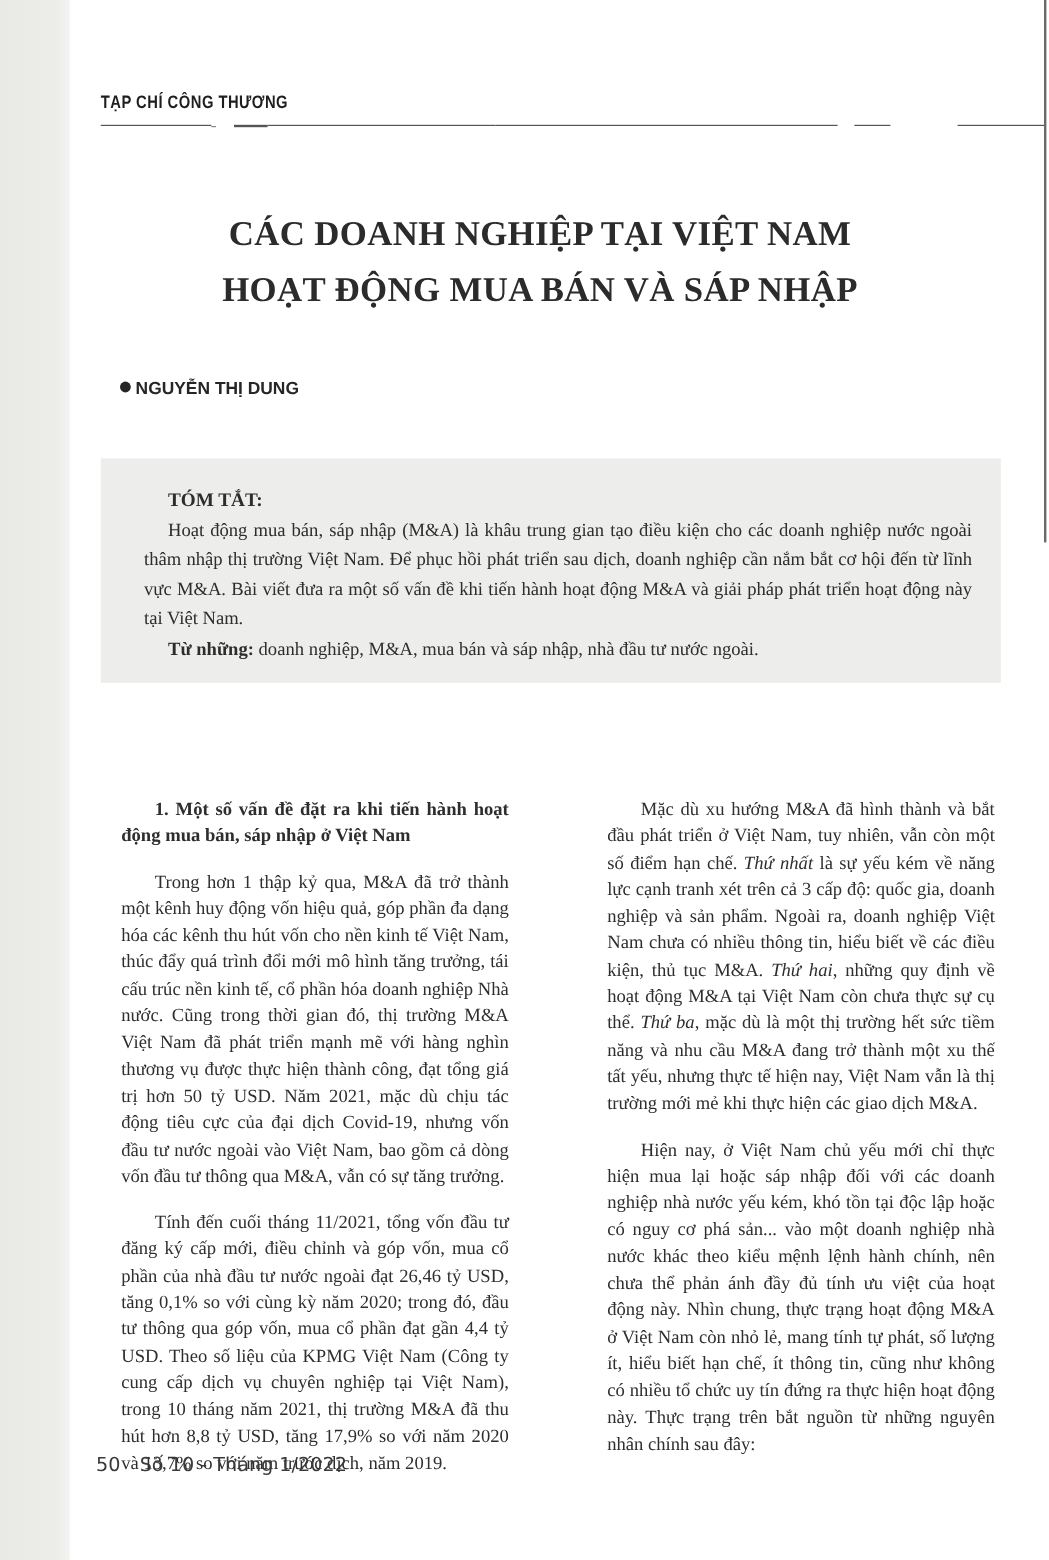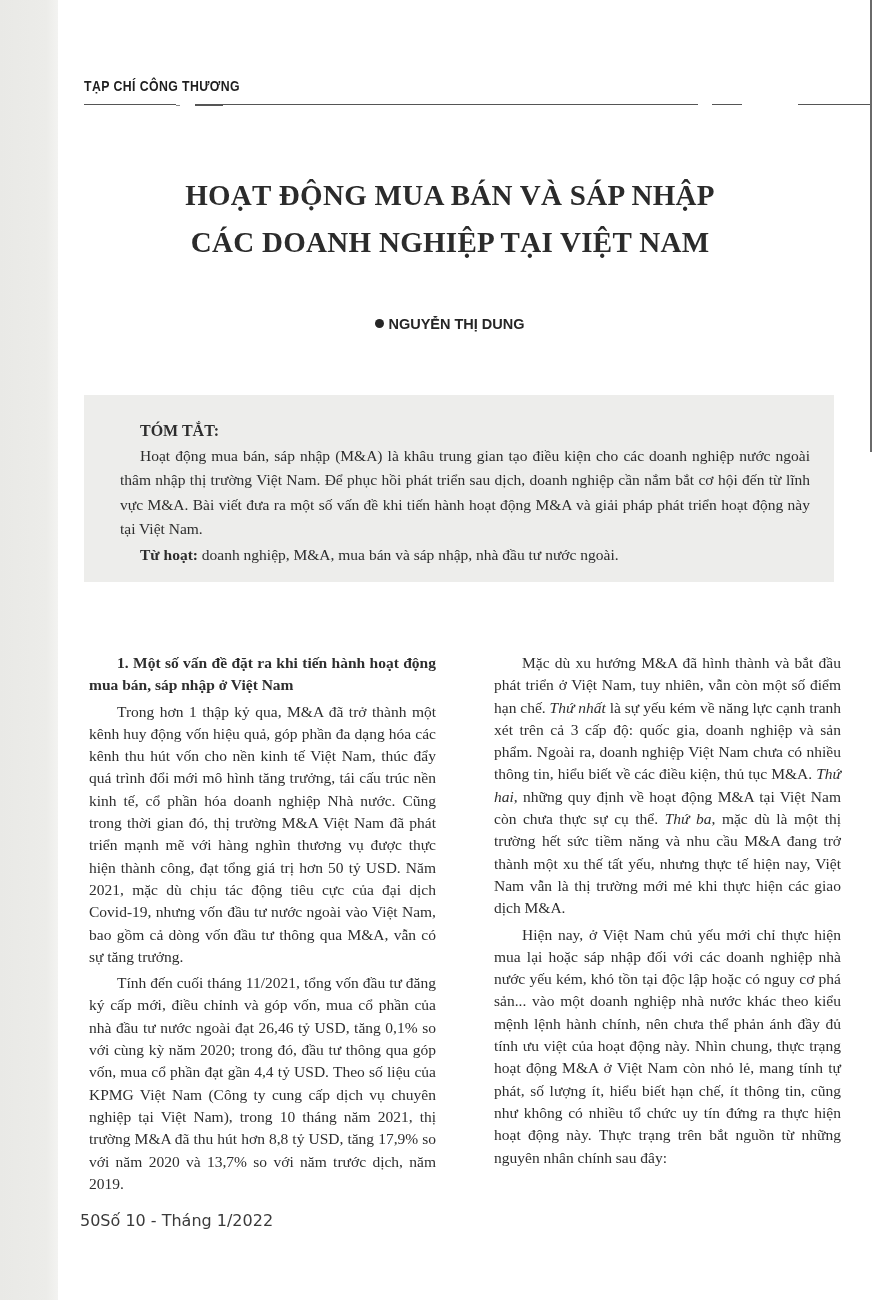--- a/index.html
+++ b/index.html
@@ -19,78 +19,78 @@
     font-family:"Liberation Sans", sans-serif; font-weight:bold; font-size:15px;
     letter-spacing:0.5px; color:#1e1e1e; transform:scaleX(0.82); transform-origin:left;
   }
   .rule { position:absolute; height:1px; background:#555; top:104px; }
   .title {
     position:absolute; left:100px; width:700px; top:172px; text-align:center;
     font-family:"Liberation Serif", serif; font-weight:bold; font-size:29px;
     line-height:47px; color:#2b2b2b; letter-spacing:0.3px;
   }
   .author {
-    position:absolute; left:100px; width:700px; top:316px; text-align:center;
+    position:absolute; left:100px; width:700px; top:316px; text-align:left;
     font-family:"Liberation Sans", sans-serif; font-weight:bold; font-size:14.5px; color:#262626;
   }
   .author .dot { display:inline-block; width:9px; height:9px; border-radius:50%; background:#262626; margin-right:4px; vertical-align:1px; }
   .abstract {
-    position:absolute; left:84px; top:395px; width:750px; height:187px;
+    position:absolute; left:84px; top:382px; width:750px; height:187px;
     background:#ededeb; box-sizing:border-box; padding:24px 24px 0 56px;
     font-size:15.5px; line-height:24.5px; color:#2d2d2d;
   }
   .abstract .head { font-weight:bold; font-size:16px; margin-left:0; }
   .abstract p { margin:0; text-indent:0; }
   .abstract .body-text { margin-left:-20px; text-indent:20px; text-align:justify; }
   .abstract .kw { margin-top:1px; }
   .abstract .kw b { font-weight:bold; }
   .col {
     position:absolute; top:648px; width:355px;
     font-size:15.5px; line-height:22.3px; color:#2e2e2e; text-align:justify;
   }
-  .col p { margin:4px; text-indent:28px; }
+  .col p { margin:16px; text-indent:28px; }
   .col-left { left:85px; }
   .col-right { left:490px; }
   .section-head { font-weight:bold; }
   .col i { font-style:italic; }
   .footer {
     position:absolute; left:80px; top:1211px;
     font-family:"DejaVu Sans", sans-serif; font-size:16px; color:#3a3a3a;
   }
-  .footer .page { }
+  .footer .page { margin-right:16px; }
   .footer .issue { font-weight:normal; }
 </style>
 </head>
 <body>
 
 <div class="left-strip"></div>
 <div class="right-edge"></div>
 
 <div class="journal-header">TẠP CHÍ CÔNG THƯƠNG</div>
 <div class="rule" style="left:84px; width:92px;"></div>
 <div class="rule" style="left:176px; width:4px; top:105px; background:#888;"></div>
 <div class="rule" style="left:195px; width:28px; height:2px; top:104px;"></div>
 <div class="rule" style="left:223px; width:190px;"></div>
 <div class="rule" style="left:413px; width:285px;"></div>
 <div class="rule" style="left:712px; width:30px;"></div>
 <div class="rule" style="left:798px; width:72px;"></div>
 
 <div class="title">
+  <div>CÁC DOANH NGHIỆP TẠI VIỆT NAM</div>
   <div>HOẠT ĐỘNG MUA BÁN VÀ SÁP NHẬP</div>
-  <div>CÁC DOANH NGHIỆP TẠI VIỆT NAM</div>
 </div>
 
 <div class="author">
   <span class="dot"></span><span>NGUYỄN THỊ DUNG</span>
 </div>
 
 <div class="abstract">
   <p class="head">TÓM TẮT:</p>
   <p class="body-text">Hoạt động mua bán, sáp nhập (M&amp;A) là khâu trung gian tạo điều kiện cho các doanh nghiệp nước ngoài thâm nhập thị trường Việt Nam. Để phục hồi phát triển sau dịch, doanh nghiệp cần nắm bắt cơ hội đến từ lĩnh vực M&amp;A. Bài viết đưa ra một số vấn đề khi tiến hành hoạt động M&amp;A và giải pháp phát triển hoạt động này tại Việt Nam.</p>
-  <p class="kw"><b>Từ hoạt:</b><span> doanh nghiệp, M&amp;A, mua bán và sáp nhập, nhà đầu tư nước ngoài.</span></p>
+  <p class="kw"><b>Từ những:</b><span> doanh nghiệp, M&amp;A, mua bán và sáp nhập, nhà đầu tư nước ngoài.</span></p>
 </div>
 
 <div class="col col-left">
   <p class="section-head">1. Một số vấn đề đặt ra khi tiến hành hoạt động mua bán, sáp nhập ở Việt Nam</p>
   <p>Trong hơn 1 thập kỷ qua, M&amp;A đã trở thành một kênh huy động vốn hiệu quả, góp phần đa dạng hóa các kênh thu hút vốn cho nền kinh tế Việt Nam, thúc đẩy quá trình đổi mới mô hình tăng trưởng, tái cấu trúc nền kinh tế, cổ phần hóa doanh nghiệp Nhà nước. Cũng trong thời gian đó, thị trường M&amp;A Việt Nam đã phát triển mạnh mẽ với hàng nghìn thương vụ được thực hiện thành công, đạt tổng giá trị hơn 50 tỷ USD. Năm 2021, mặc dù chịu tác động tiêu cực của đại dịch Covid-19, nhưng vốn đầu tư nước ngoài vào Việt Nam, bao gồm cả dòng vốn đầu tư thông qua M&amp;A, vẫn có sự tăng trưởng.</p>
   <p>Tính đến cuối tháng 11/2021, tổng vốn đầu tư đăng ký cấp mới, điều chỉnh và góp vốn, mua cổ phần của nhà đầu tư nước ngoài đạt 26,46 tỷ USD, tăng 0,1% so với cùng kỳ năm 2020; trong đó, đầu tư thông qua góp vốn, mua cổ phần đạt gần 4,4 tỷ USD. Theo số liệu của KPMG Việt Nam (Công ty cung cấp dịch vụ chuyên nghiệp tại Việt Nam), trong 10 tháng năm 2021, thị trường M&amp;A đã thu hút hơn 8,8 tỷ USD, tăng 17,9% so với năm 2020 và 13,7% so với năm trước dịch, năm 2019.</p>
 </div>
 
 <div class="col col-right">
   <p><span>Mặc dù xu hướng M&amp;A đã hình thành và bắt đầu phát triển ở Việt Nam, tuy nhiên, vẫn còn một số điểm hạn chế. </span><i>Thứ nhất</i><span> là sự yếu kém về năng lực cạnh tranh xét trên cả 3 cấp độ: quốc gia, doanh nghiệp và sản phẩm. Ngoài ra, doanh nghiệp Việt Nam chưa có nhiều thông tin, hiểu biết về các điều kiện, thủ tục M&amp;A. </span><i>Thứ hai</i><span>, những quy định về hoạt động M&amp;A tại Việt Nam còn chưa thực sự cụ thể. </span><i>Thứ ba</i><span>, mặc dù là một thị trường hết sức tiềm năng và nhu cầu M&amp;A đang trở thành một xu thế tất yếu, nhưng thực tế hiện nay, Việt Nam vẫn là thị trường mới mẻ khi thực hiện các giao dịch M&amp;A.</span></p>

